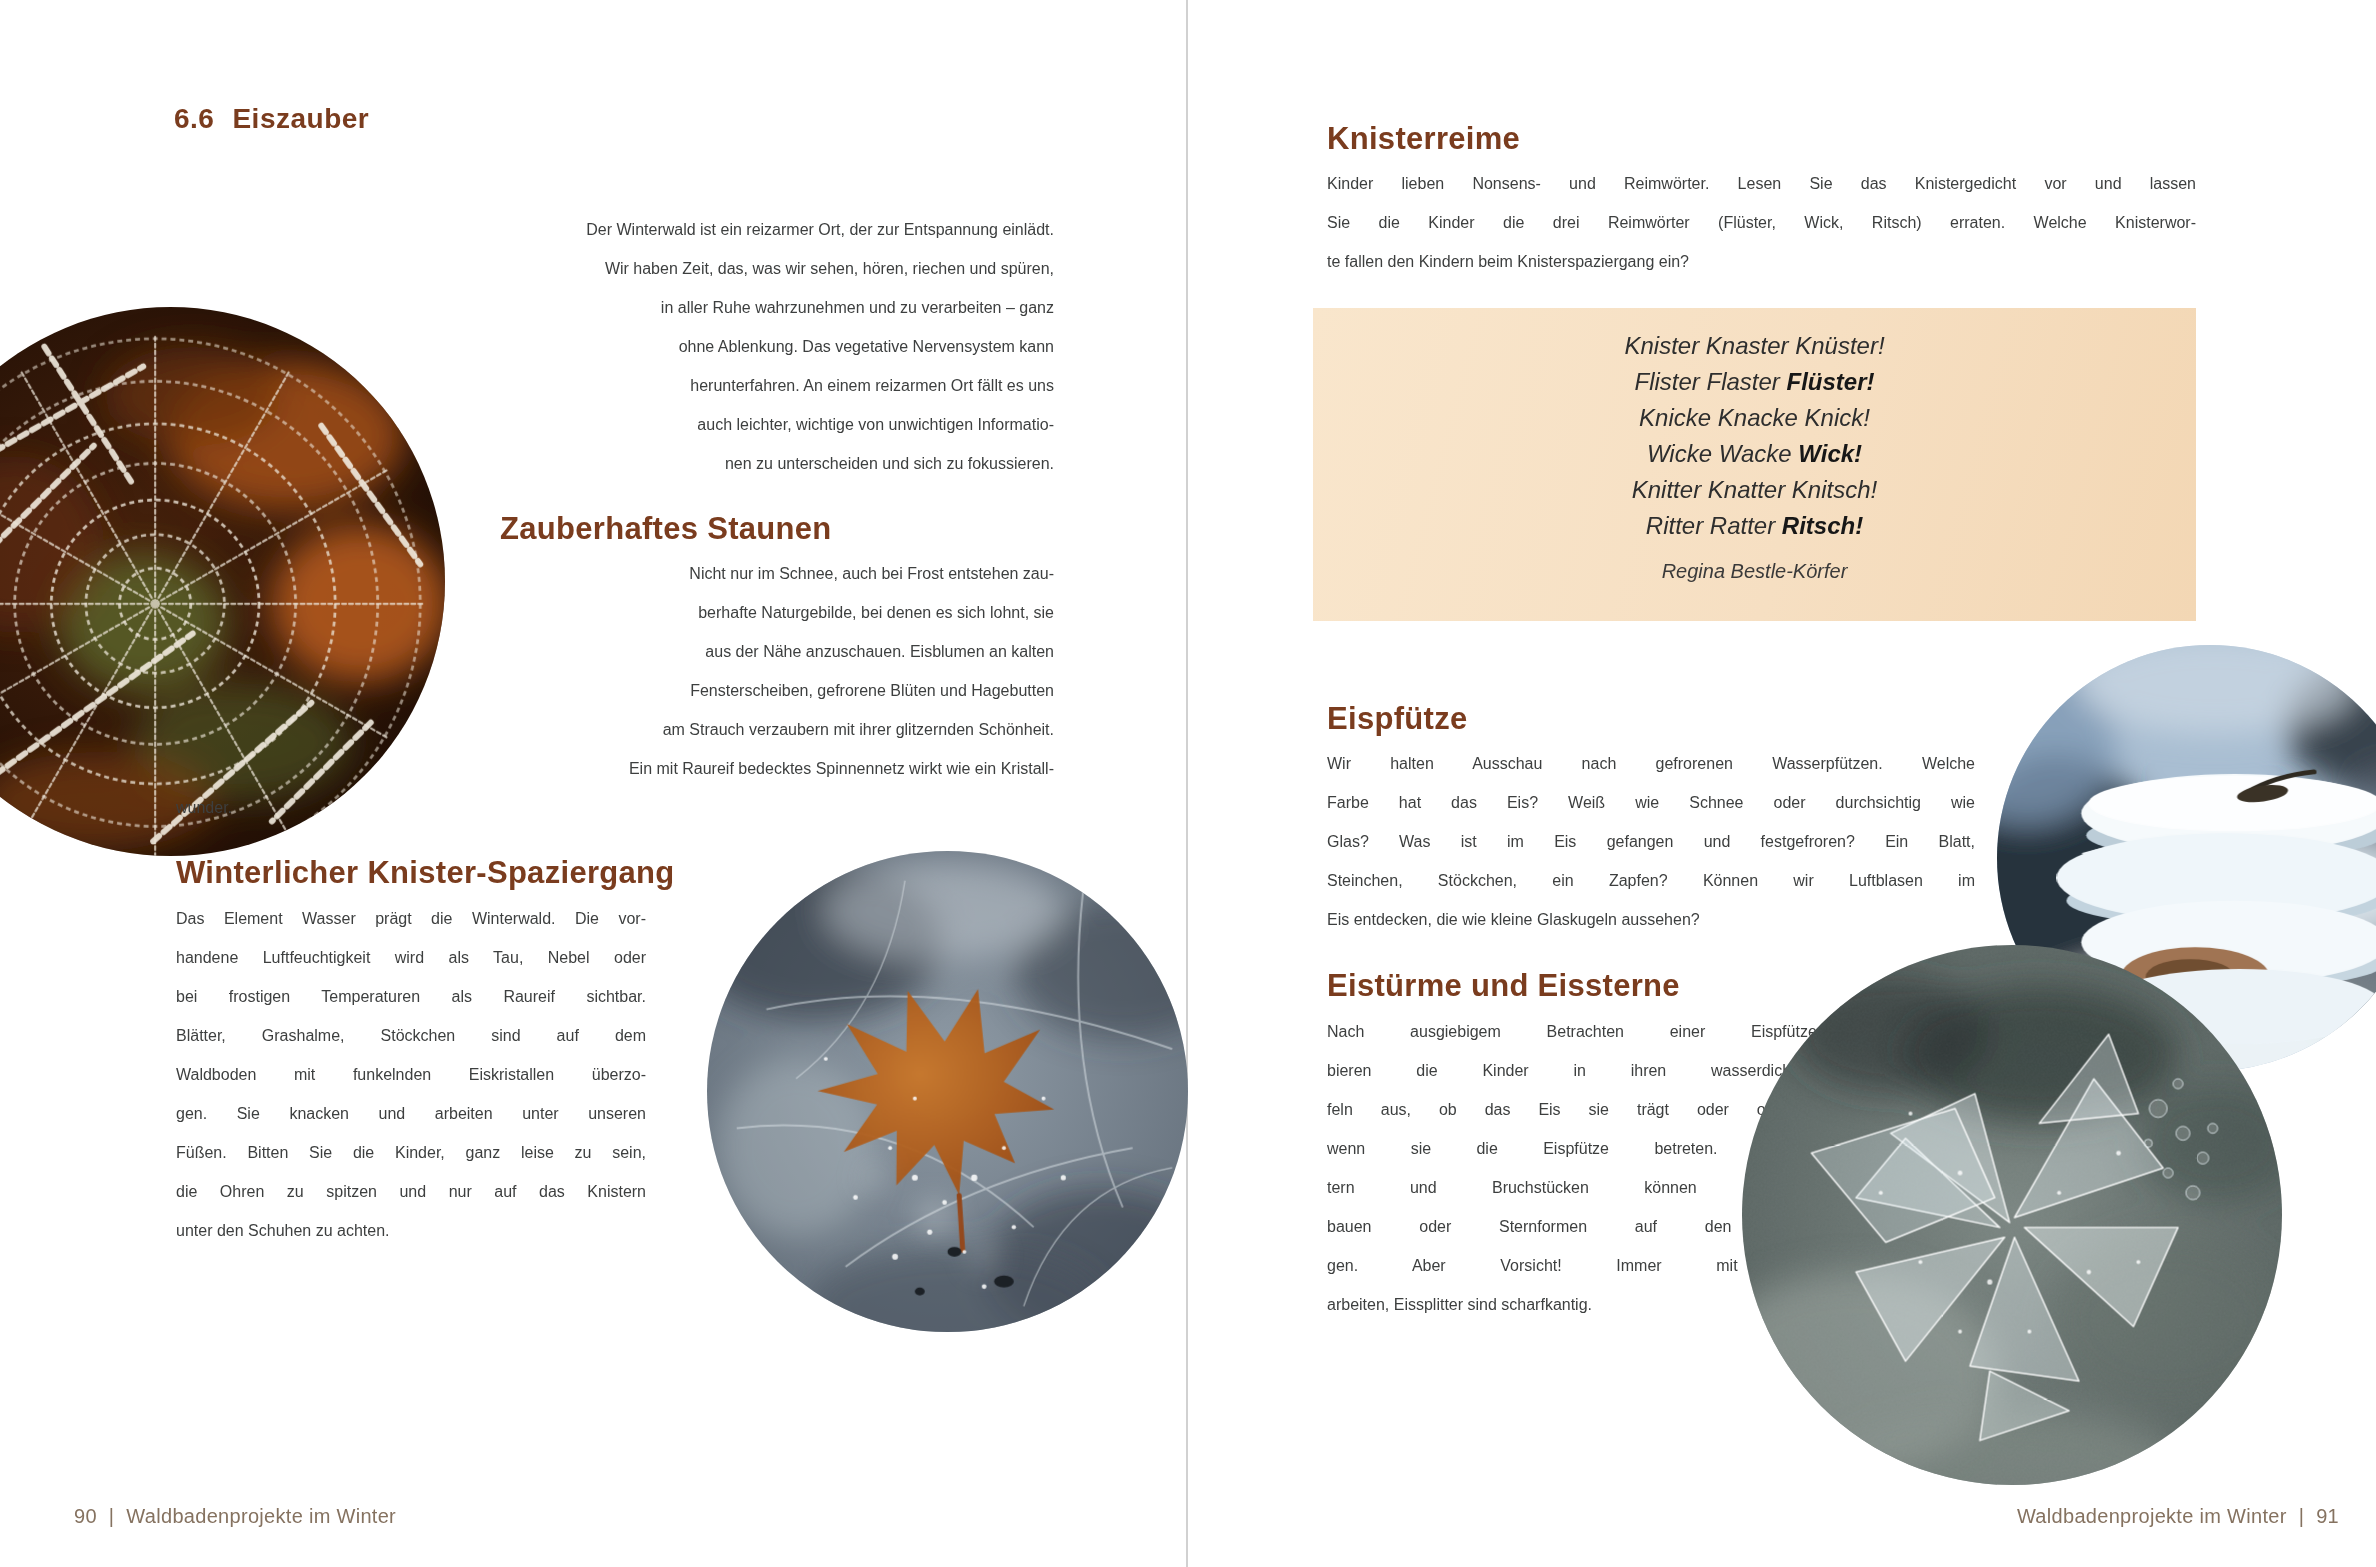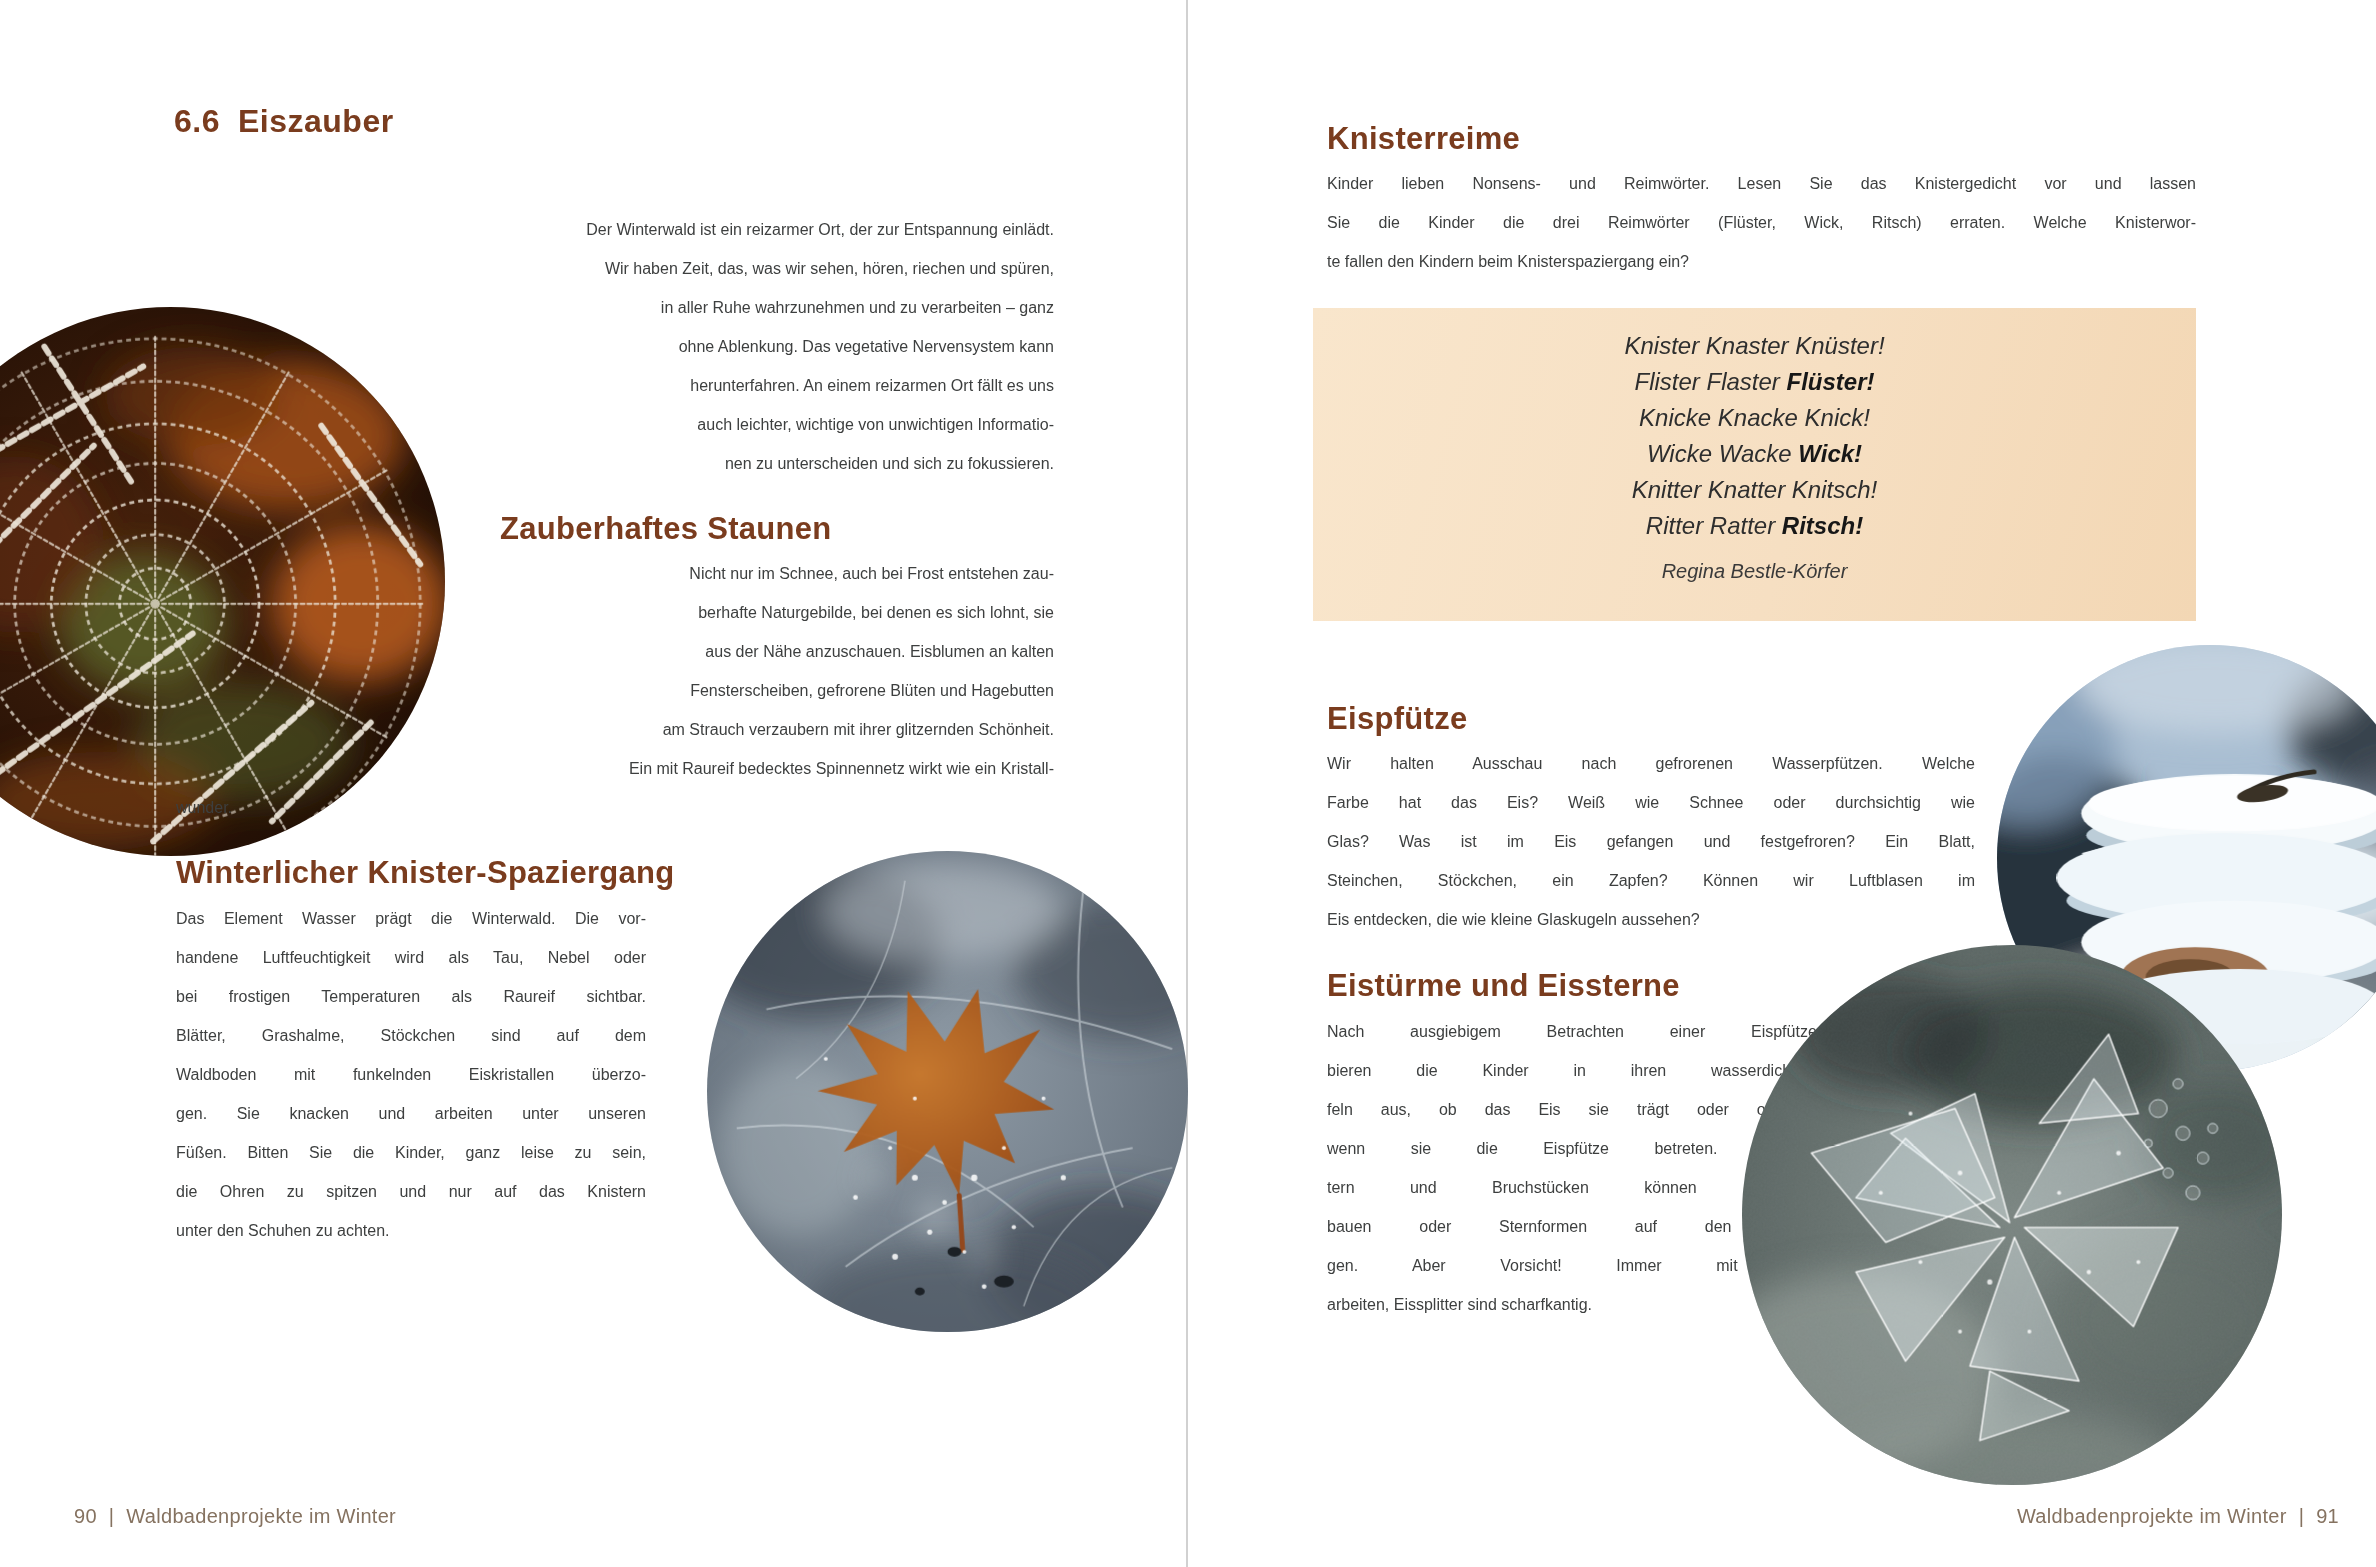--- a/index.html
+++ b/index.html
@@ -9,21 +9,21 @@
 
   
   .photo{position:absolute;border-radius:50%;overflow:hidden;}
   .photo svg{display:block;width:100%;height:100%;}
   .web-photo{left:-104px;top:307px;width:549px;height:549px;}
   .leaf-photo{left:707px;top:851px;width:481px;height:481px;}
   .tower-photo{left:1997px;top:645px;width:426px;height:426px;z-index:1;}
   .shards-photo{left:1742px;top:945px;width:540px;height:540px;z-index:2;}
 
   
-  .title{position:absolute;left:174px;top:103px;margin:0;font-size:32px;font-weight:bold;
+  .title{position:absolute;left:174px;top:103px;margin:0;font-size:28px;font-weight:bold;
          color:var(--heading,#7a3c1e);letter-spacing:0.5px;}
   .title-num{margin-right:18px;}
   .heading{position:absolute;margin:0;font-size:31px;font-weight:bold;color:var(--heading,#7a3c1e);letter-spacing:0.3px;text-align:center;}
   .para{position:absolute;font-size:16px;line-height:39px;color:var(--body,#3d3f3f);}
   .para .line{min-height:39px;}
   .justified .line{text-align:justify;text-align-last:justify;}
   .justified .line:last-child{text-align-last:left;}
   .right-ragged .line{text-align:right;}
   .zauber-para .line:last-child{text-align:left;}
 

